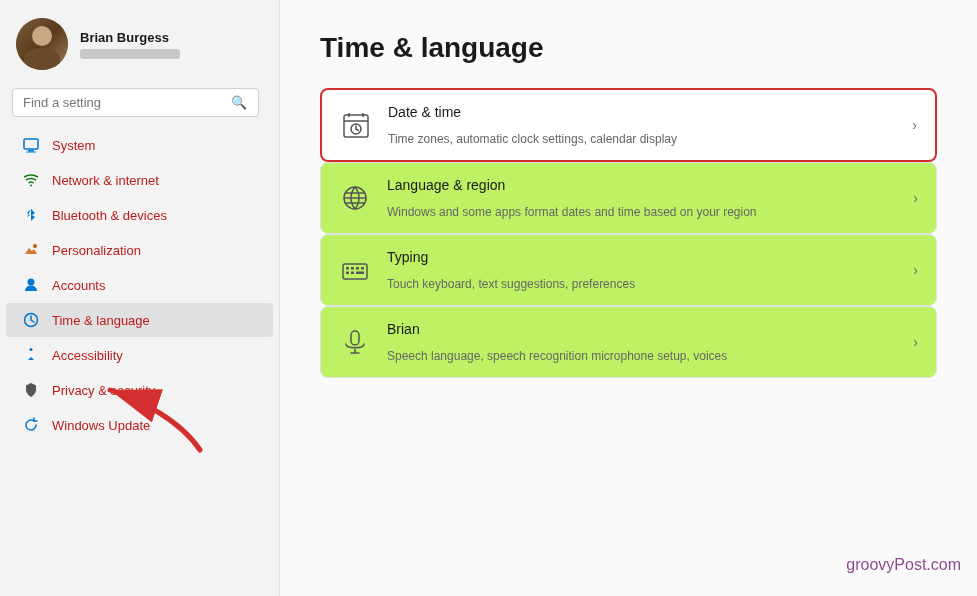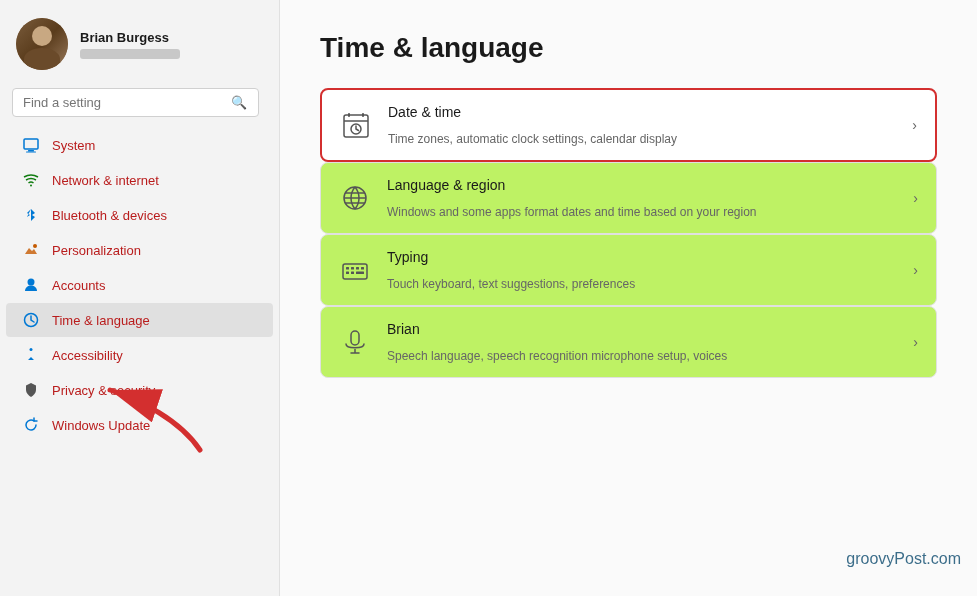--- a/index.html
+++ b/index.html
@@ -227,25 +227,25 @@
     }
 
     .chevron {
       color: #666;
       font-size: 14px;
     }
 
     
     .watermark {
       position: absolute;
-      bottom: 28px;
+      bottom: 22px;
       right: 16px;
       font-size: 16px;
       font-weight: 500;
-      color: #0c4a6e;
+      color: #701a75;
       opacity: 0.8;
     }
 
     
     .sidebar::-webkit-scrollbar { width: 4px; }
     .sidebar::-webkit-scrollbar-thumb { background: #ccc; border-radius: 2px; }
 
     .relative-wrapper {
       position: relative;
       display: flex;

